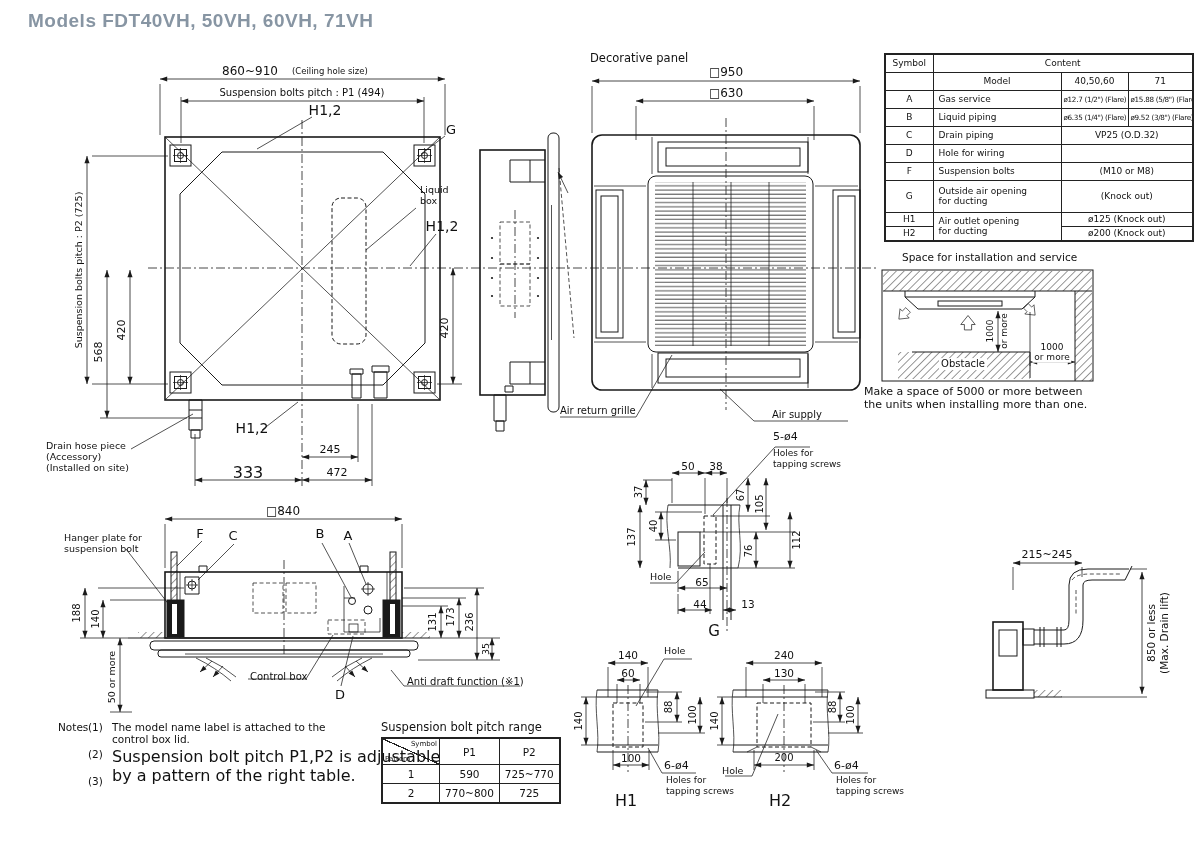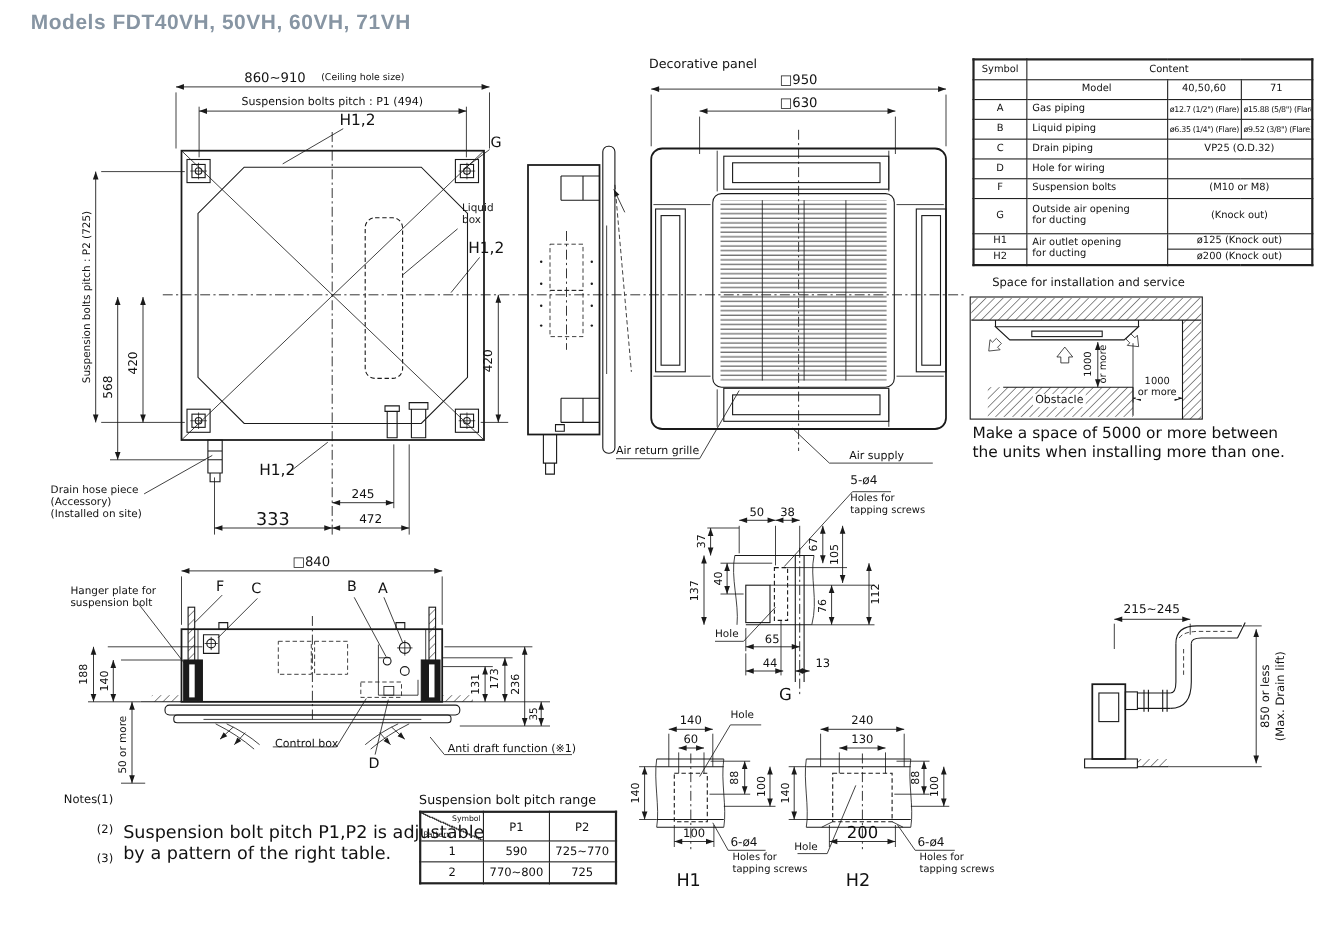--- a/index.html
+++ b/index.html
@@ -303,21 +303,21 @@
 <div class="lbl hc" style="left:726px;top:93px;font-size:12px">□630</div>
 <div class="lbl" style="left:560px;top:405px;font-size:10px">Air return grille</div>
 <div class="lbl" style="left:772px;top:409px;font-size:10px">Air supply</div>
 
 <div class="lbl" style="left:902px;top:251px;font-size:10.5px">Space for installation and service</div>
 <div class="lbl vc" style="left:990px;top:331px;font-size:9px">1000</div>
 <div class="lbl vc" style="left:1004px;top:331px;font-size:9px">or more</div>
 <div class="lbl hc bgw" style="left:1052px;top:347px;font-size:9px">1000</div>
 <div class="lbl hc bgw" style="left:1052px;top:357px;font-size:9px">or more</div>
 <div class="lbl hc bgw" style="left:963px;top:364px;font-size:10px">Obstacle</div>
-<div class="lbl" style="left:884px;top:386px;font-size:14px">Make a space of 5000 or more between
+<div class="lbl" style="left:864px;top:386px;font-size:11px">Make a space of 5000 or more between
 the units when installing more than one.</div>
 
 <div class="lbl hc" style="left:283px;top:511px;font-size:12px">□840</div>
 <div class="lbl" style="left:64px;top:532px;font-size:9.5px">Hanger plate for
 suspension bolt</div>
 <div class="lbl hc" style="left:200px;top:534px;font-size:13px">F</div>
 <div class="lbl hc" style="left:233px;top:536px;font-size:13px">C</div>
 <div class="lbl hc" style="left:320px;top:534px;font-size:13px">B</div>
 <div class="lbl hc" style="left:348px;top:536px;font-size:13px">A</div>
 <div class="lbl hc" style="left:340px;top:695px;font-size:13px">D</div>
@@ -326,20 +326,22 @@
 <div class="lbl vc" style="left:112px;top:677px;font-size:9.5px">50 or more</div>
 <div class="lbl vc" style="left:433px;top:622px;font-size:10px">131</div>
 <div class="lbl vc" style="left:451px;top:617px;font-size:10px">173</div>
 <div class="lbl vc" style="left:470px;top:622px;font-size:10px">236</div>
 <div class="lbl vc" style="left:486px;top:649px;font-size:9.5px">35</div>
 <div class="lbl" style="left:250px;top:671px;font-size:10px">Control box</div>
 <div class="lbl" style="left:407px;top:676px;font-size:10px">Anti draft function (※1)</div>
 
 <div class="lbl" style="left:58px;top:721px;font-size:10.5px">Notes</div>
 <div class="lbl" style="left:88px;top:721px;font-size:10.5px">(1)</div>
+<div class="lbl" style="left:112px;top:721px;font-size:10.5px">The model name label is attached to the
+control box lid.</div>
 <div class="lbl" style="left:88px;top:748px;font-size:10.5px">(2)</div>
 <div class="lbl" style="left:112px;top:748px;font-size:16px">Suspension bolt pitch P1,P2 is adjustable
 by a pattern of the right table.</div>
 <div class="lbl" style="left:88px;top:775px;font-size:10.5px">(3)</div>
 
 <div class="lbl" style="left:381px;top:721px;font-size:11.5px">Suspension bolt pitch range</div>
 
 <div class="lbl" style="left:773px;top:431px;font-size:11px">5-ø4</div>
 <div class="lbl" style="left:773px;top:448px;font-size:9px">Holes for
 tapping screws</div>
@@ -369,21 +371,21 @@
 <div class="lbl" style="left:666px;top:775px;font-size:9px">Holes for
 tapping screws</div>
 <div class="lbl hc" style="left:626px;top:801px;font-size:16px">H1</div>
 
 <div class="lbl hc" style="left:784px;top:655px;font-size:10.5px">240</div>
 <div class="lbl hc" style="left:784px;top:673px;font-size:10.5px">130</div>
 <div class="lbl vc" style="left:833px;top:707px;font-size:10px">88</div>
 <div class="lbl vc" style="left:715px;top:721px;font-size:10px">140</div>
 <div class="lbl vc" style="left:851px;top:715px;font-size:10px">100</div>
 <div class="lbl" style="left:722px;top:765px;font-size:9.5px">Hole</div>
-<div class="lbl hc" style="left:784px;top:758px;font-size:15px">200</div>
+<div class="lbl hc" style="left:784px;top:758px;font-size:10px">200</div>
 <div class="lbl" style="left:834px;top:760px;font-size:11px">6-ø4</div>
 <div class="lbl" style="left:836px;top:775px;font-size:9px">Holes for
 tapping screws</div>
 <div class="lbl hc" style="left:780px;top:801px;font-size:16px">H2</div>
 
 <div class="lbl hc" style="left:1047px;top:555px;font-size:11px">215~245</div>
 <div class="lbl vc2" style="left:1158px;top:633px;font-size:10.5px">850 or less
 (Max. Drain lift)</div>
 
 <table class="symtab">
@@ -399,21 +401,21 @@
     <td colspan="3">Content</td>
   </tr>
   <tr>
     <td></td>
     <td>Model</td>
     <td>40,50,60</td>
     <td>71</td>
   </tr>
   <tr>
     <td>A</td>
-    <td class="nm">Gas piping</td>
+    <td class="nm">Gas service</td>
     <td class="sm">ø12.7 (1/2") (Flare)</td>
     <td class="sm">ø15.88 (5/8") (Flare)</td>
   </tr>
   <tr>
     <td>B</td>
     <td class="nm">Liquid piping</td>
     <td class="sm">ø6.35 (1/4") (Flare)</td>
     <td class="sm">ø9.52 (3/8") (Flare)</td>
   </tr>
   <tr>

